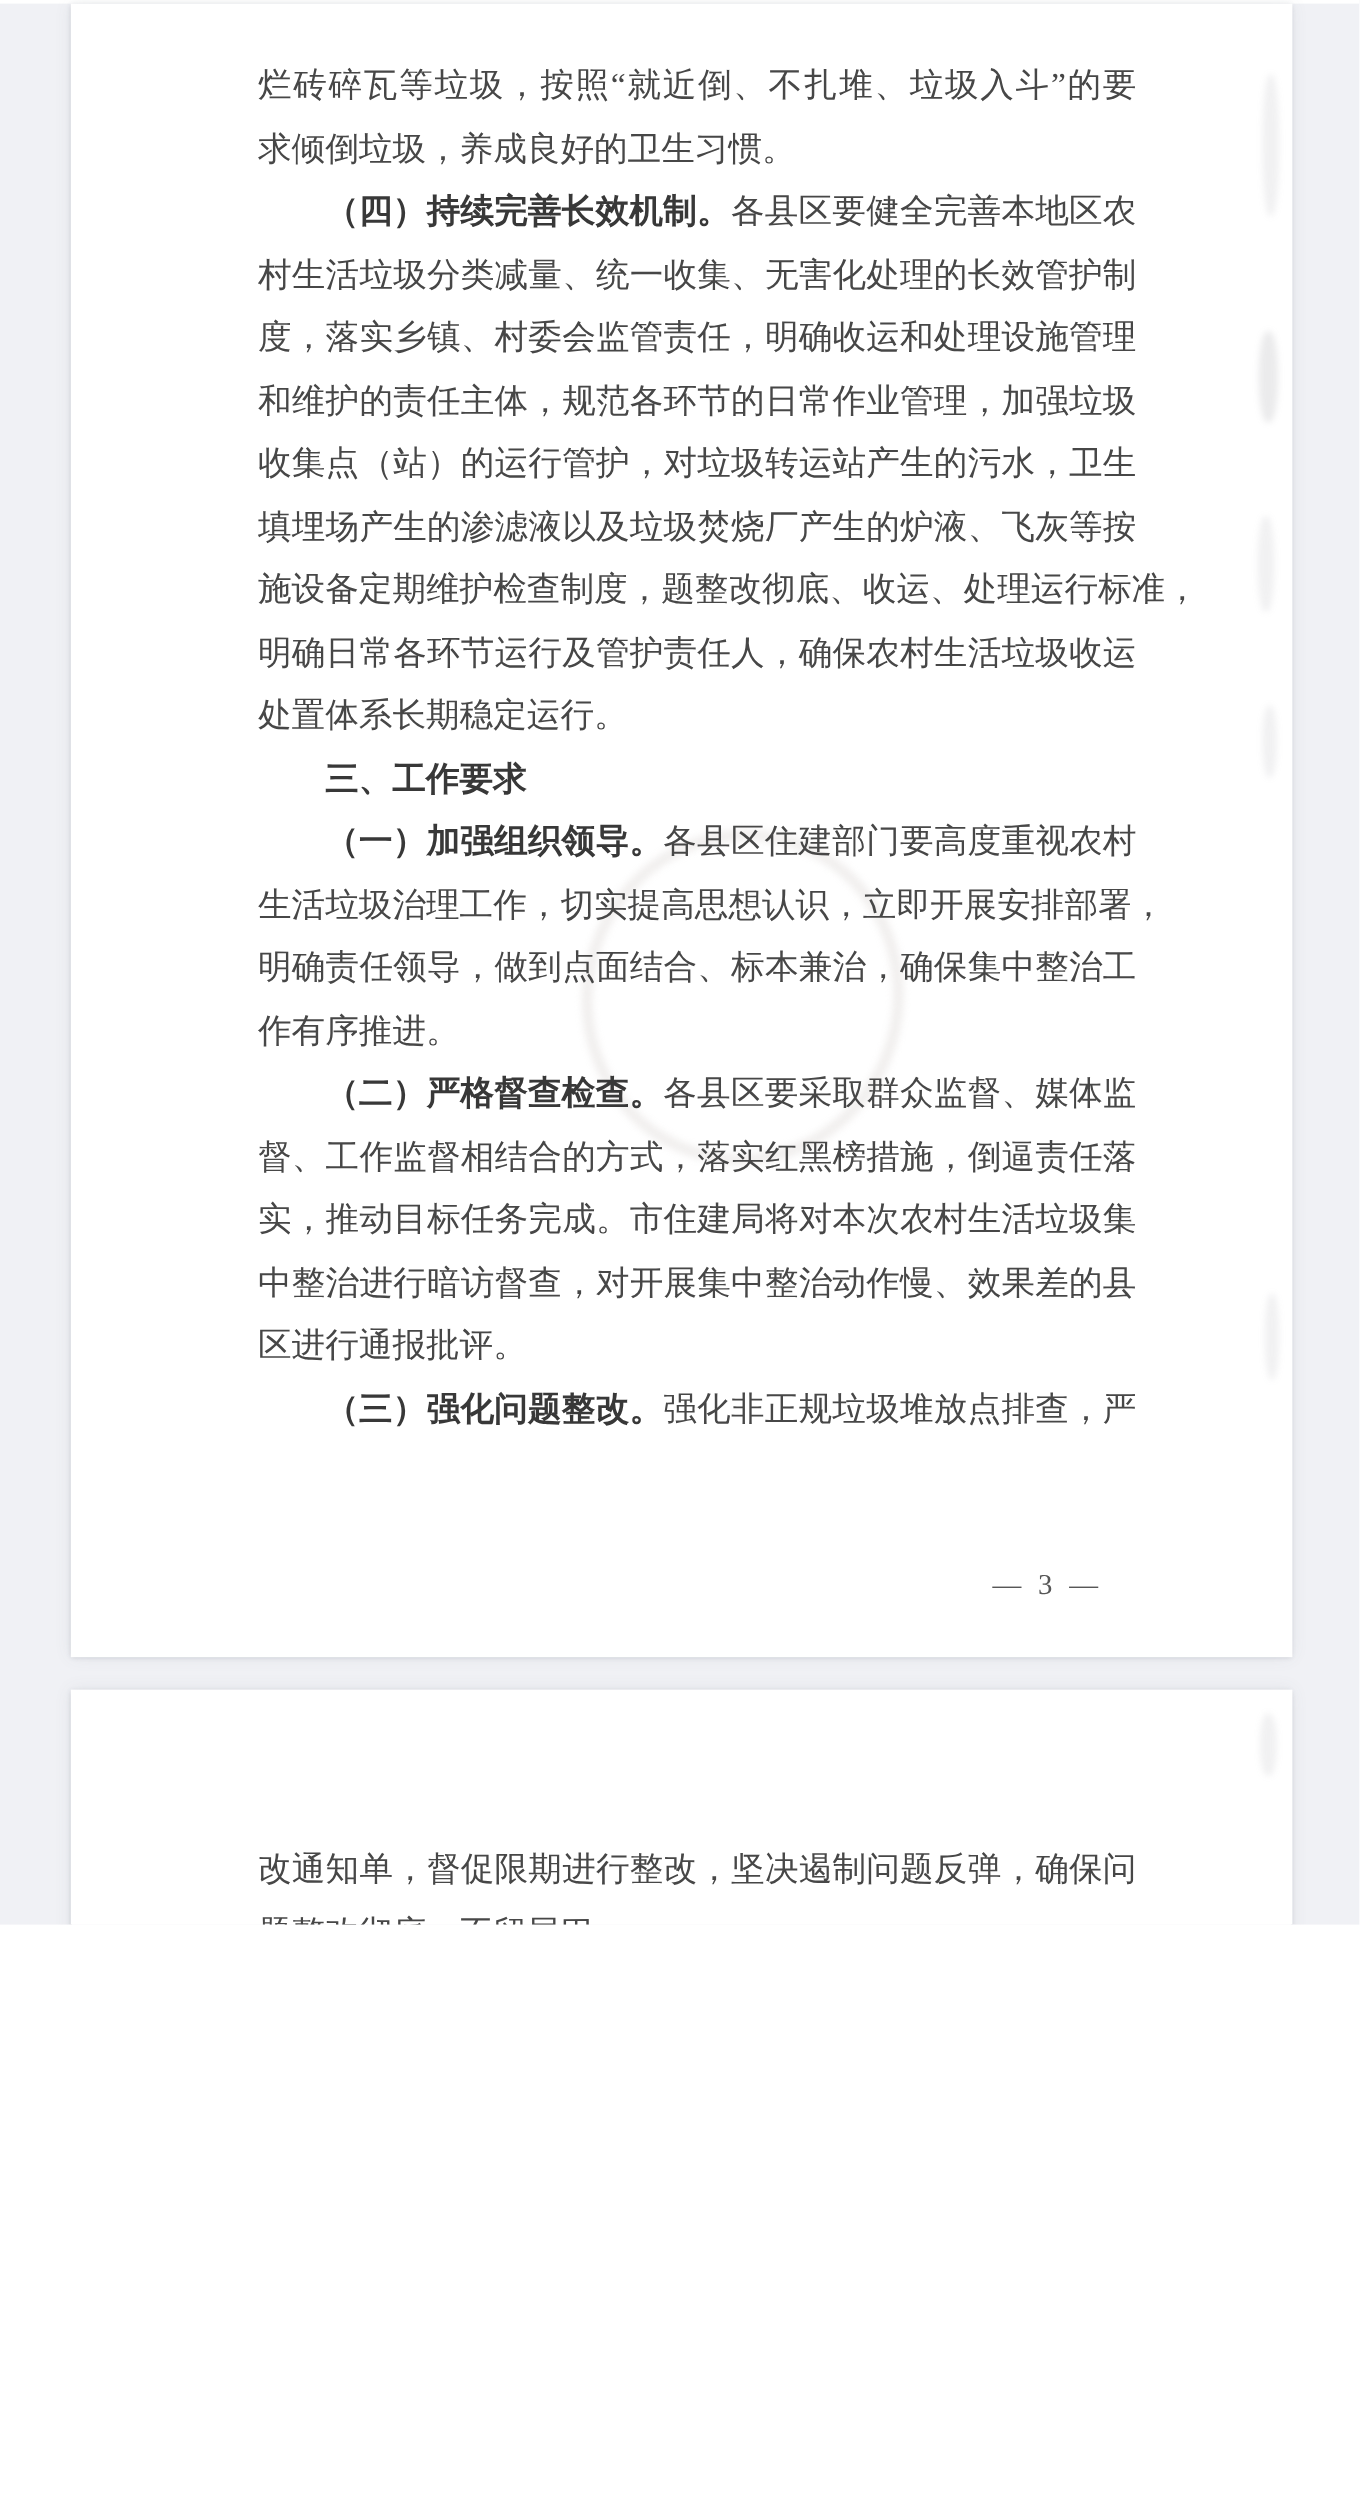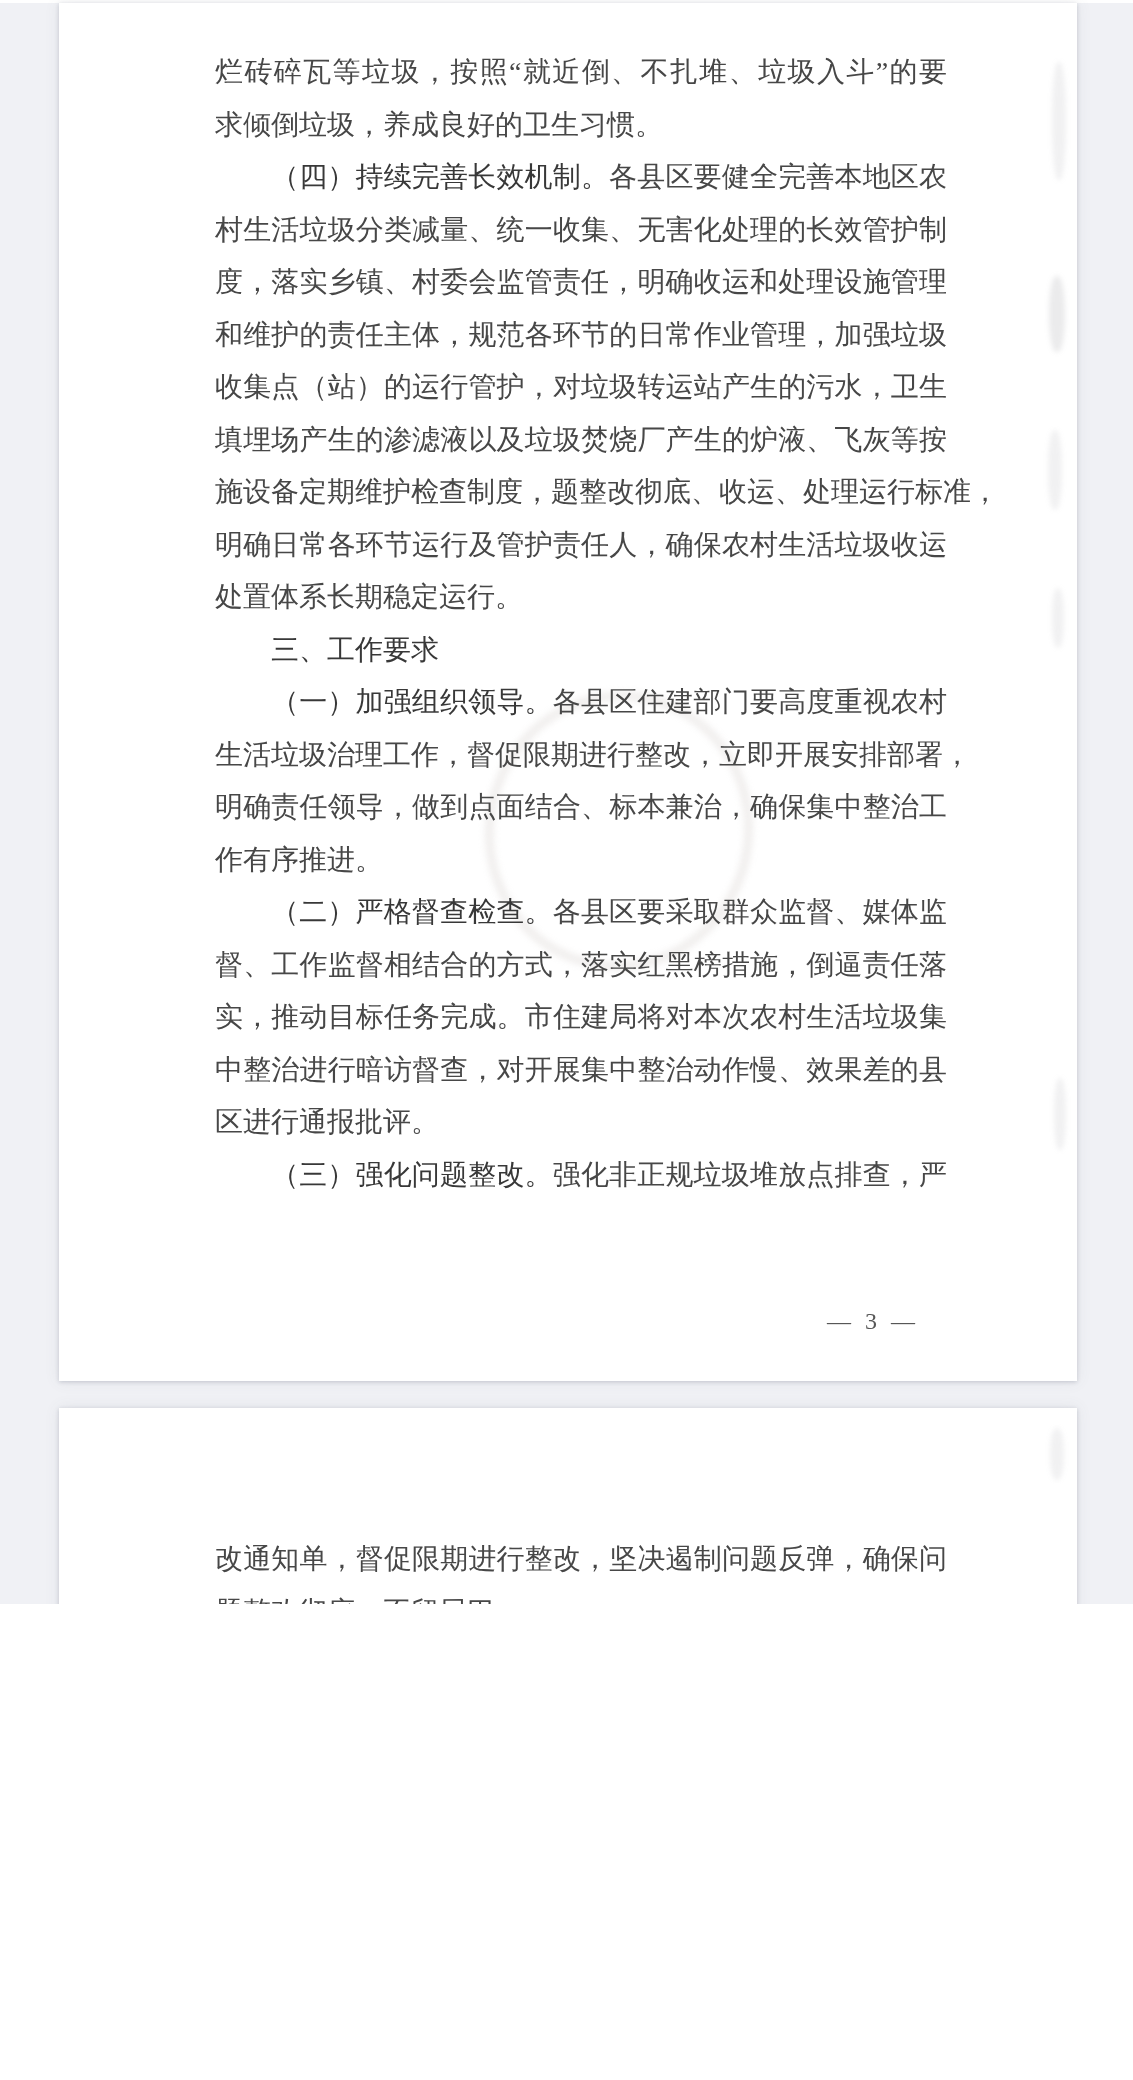--- a/index.html
+++ b/index.html
@@ -27,21 +27,21 @@
   .p1text{top:43px;}
   .p2text{top:125px;}
   .line{
     margin:0;
     height:52.5px;line-height:52.5px;
     font-size:28px;color:#474747;
     text-align:justify;text-align-last:justify;
     text-justify:inter-character;
     white-space:nowrap;
   }
-  .line .lead{font-weight:400;color:#383838;}
+  .line .lead{font-weight:700;color:#383838;}
   .line.short{text-align-last:left;}
   .line.indent{text-indent:56px;}
   .line.heading{color:#383838;}
   .pagenum{
     position:absolute;top:1303px;left:756px;width:116px;
     font-size:24px;color:#575757;text-align:center;
     letter-spacing:4px;line-height:30px;
   }
   .sig-agency{
     position:absolute;top:420px;left:418px;width:440px;
@@ -91,21 +91,21 @@
         <p class="line"><b class="lead"></b><span>村生活垃圾分类减量、统一收集、无害化处理的长效管护制</span></p>
         <p class="line"><b class="lead"></b><span>度，落实乡镇、村委会监管责任，明确收运和处理设施管理</span></p>
         <p class="line"><b class="lead"></b><span>和维护的责任主体，规范各环节的日常作业管理，加强垃圾</span></p>
         <p class="line"><b class="lead"></b><span>收集点（站）的运行管护，对垃圾转运站产生的污水，卫生</span></p>
         <p class="line"><b class="lead"></b><span>填埋场产生的渗滤液以及垃圾焚烧厂产生的炉液、飞灰等按</span></p>
         <p class="line"><b class="lead"></b><span>施设备定期维护检查制度，题整改彻底、收运、处理运行标准，</span></p>
         <p class="line"><b class="lead"></b><span>明确日常各环节运行及管护责任人，确保农村生活垃圾收运</span></p>
         <p class="line short"><b class="lead"></b><span>处置体系长期稳定运行。</span></p>
         <p class="line indent short heading"><b class="lead">三、工作要求</b><span></span></p>
         <p class="line indent"><b class="lead">（一）加强组织领导。</b><span>各县区住建部门要高度重视农村</span></p>
-        <p class="line"><b class="lead"></b><span>生活垃圾治理工作，督促限期进行整改，立即开展安排部署，</span></p>
+        <p class="line"><b class="lead"></b><span>生活垃圾治理工作，切实提高思想认识，立即开展安排部署，</span></p>
         <p class="line"><b class="lead"></b><span>明确责任领导，做到点面结合、标本兼治，确保集中整治工</span></p>
         <p class="line short"><b class="lead"></b><span>作有序推进。</span></p>
         <p class="line indent"><b class="lead">（二）严格督查检查。</b><span>各县区要采取群众监督、媒体监</span></p>
         <p class="line"><b class="lead"></b><span>督、工作监督相结合的方式，落实红黑榜措施，倒逼责任落</span></p>
         <p class="line"><b class="lead"></b><span>实，推动目标任务完成。市住建局将对本次农村生活垃圾集</span></p>
         <p class="line"><b class="lead"></b><span>中整治进行暗访督查，对开展集中整治动作慢、效果差的县</span></p>
         <p class="line short"><b class="lead"></b><span>区进行通报批评。</span></p>
         <p class="line indent"><b class="lead">（三）强化问题整改。</b><span>强化非正规垃圾堆放点排查，严</span></p>
       </div>
     <div class="pagenum">— 3 —</div>

